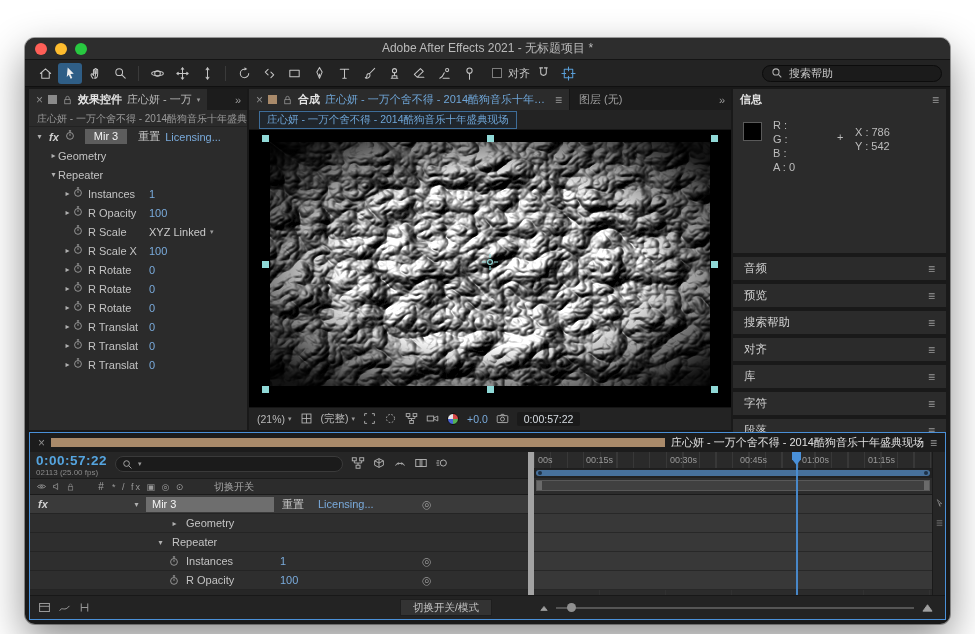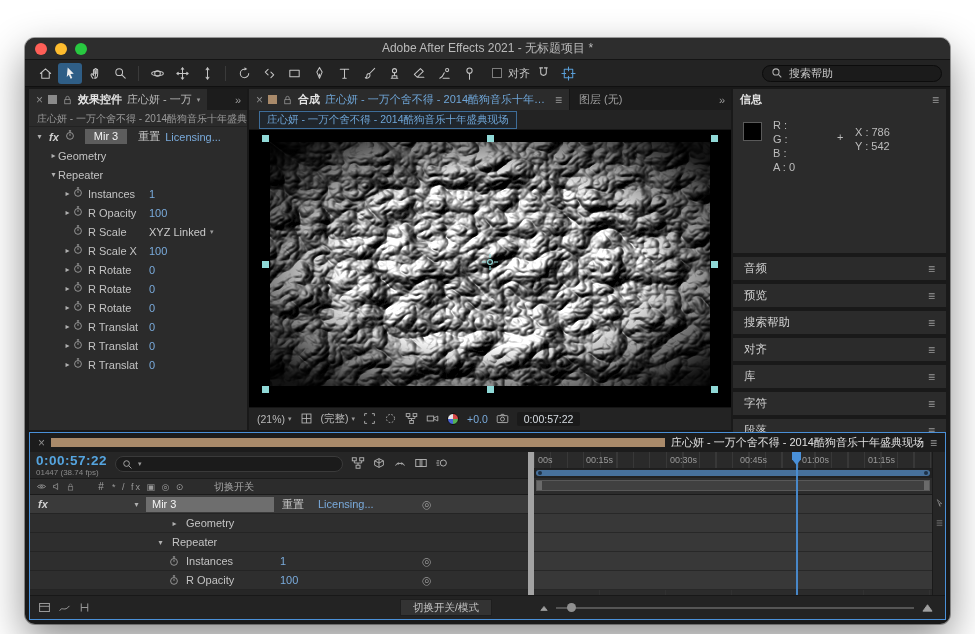--- a/index.html
+++ b/index.html
@@ -552,21 +552,21 @@
       <span class="sqicon comp"></span>
       <span class="tlname">庄心妍 - 一万个舍不得 - 2014酷狗音乐十年盛典现场</span>
       <span class="menuglyph">≡</span>
     </div>
     <div class="tlbody">
 
       <div class="tlleft">
         <div class="tlcontrols">
           <div>
             <div class="bigtc">0:00:57:22</div>
-            <div class="fpsinfo">01447 (38.74 fps)</div>
+            <div class="fpsinfo">02113 (25.00 fps)</div>
           </div>
           <div class="tlsearch">
             <svg width="11" height="11" viewBox="0 0 14 14">
                 <circle cx="5.8" cy="5.8" r="3.6"></circle>
                 <path d="M8.6 8.6L12 12"></path>
               </svg>
             <span class="caret">▾</span>
           </div>
           <div class="tlicons">
             <span><svg width="14" height="14" viewBox="0 0 16 16">

